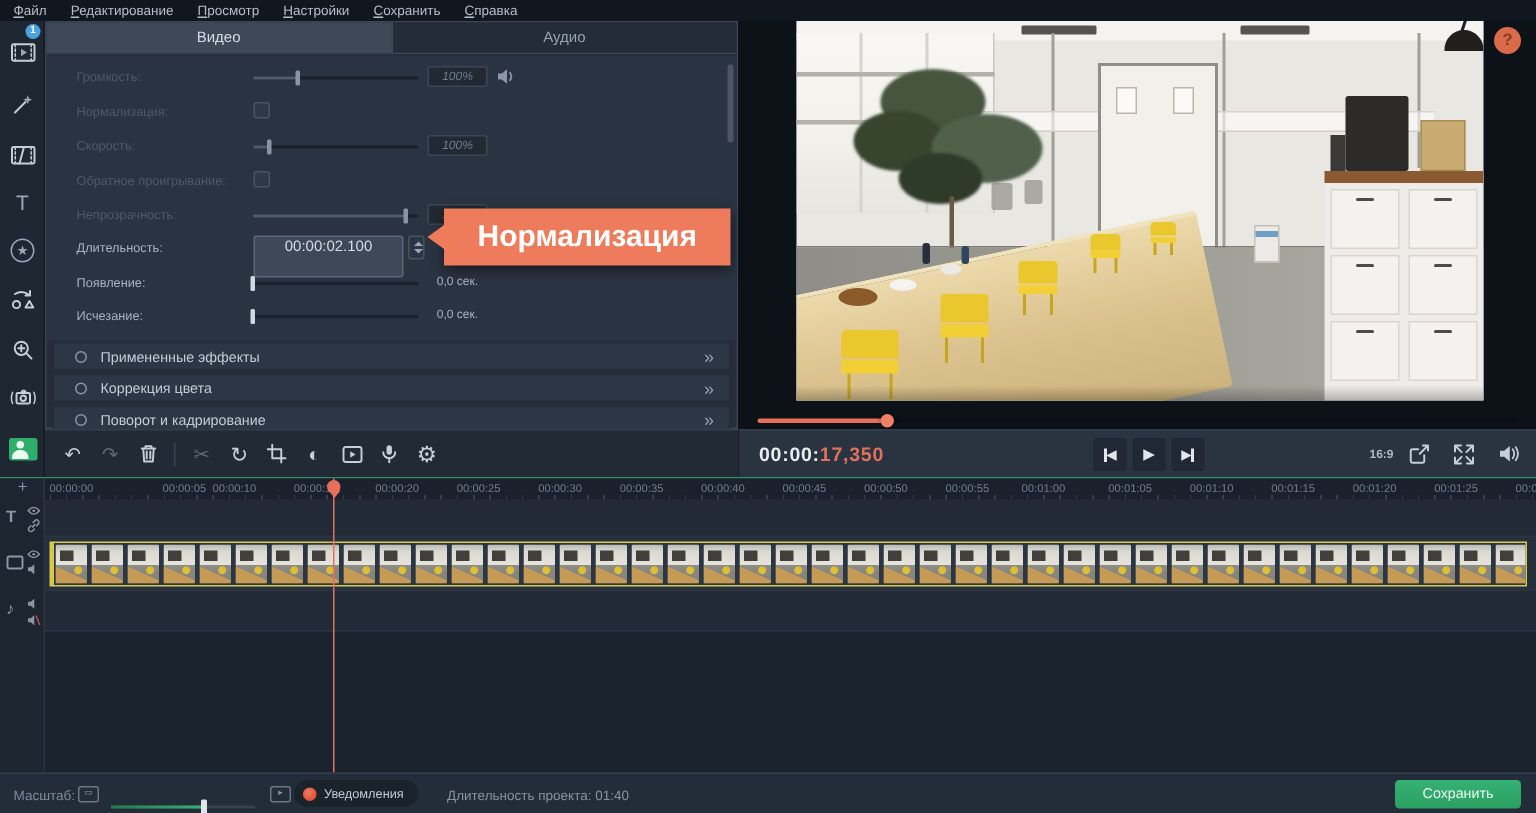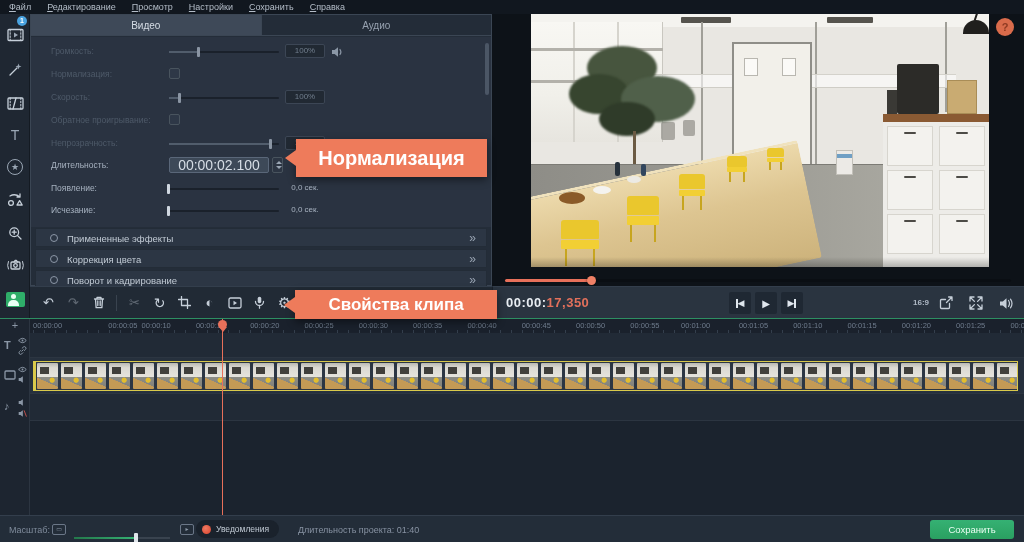--- a/index.html
+++ b/index.html
@@ -38,25 +38,25 @@
   .prow { position:absolute; left:0; width:100%; height:18px; }
   .lbl { position:absolute; left:20px; top:3px; font-size:8.5px; color:#a7b2c0; }
   .prow.dis .lbl { color:#4e5a69; }
   .slider { position:absolute; left:138px; top:8px; width:110px; height:2px; background:#1a212b; border-radius:1px; --p:0%; }
   .slider .fill { position:absolute; left:0; top:0; bottom:0; width:var(--p); background:#7e8b9b; }
   .slider .knob { position:absolute; top:-4px; left:calc(var(--p) - 2px); width:3px; height:10px; background:#cfd7e0; border-radius:1px; }
   .prow.dis .slider .fill { background:#515d6c; }
   .prow.dis .slider .knob { background:#8a95a3; }
   .val { position:absolute; left:254px; top:1px; width:40px; height:14px; background:#212933; border:1px solid #3c4655;
     border-radius:2px; font-size:8px; line-height:12px; text-align:center; color:#aab5c3; }
-  .prow.dis .val { color:#717e8d; }
+  .prow.dis .val { color:#717e8d;font-style:italic; }
   .val.noborder { background:none; border-color:transparent; }
   .checkbox { position:absolute; left:138px; top:2px; width:11px; height:11px; background:#2e3847; border:1px solid #49545e; border-radius:2px; }
-  .time-input { position:absolute; left:138px; top:0; width:100px; height:16px; background:#3d4958; border:1px solid #5a6779; border-radius:2px;
-    font-size:14px; line-height:14px; color:#d6dde5; text-align:center; }
+  .time-input { position:absolute; left:138px; top:0; width:100px; height:28px; background:#3d4958; border:1px solid #5a6779; border-radius:2px;
+    font-size:10px; line-height:14px; color:#d6dde5; text-align:center; }
   .spinner { position:absolute; left:241px; top:0; width:11px; height:16px; background:#2c3543; border:1px solid #49545e; border-radius:2px; }
   .spinner i { position:absolute; left:2.5px; width:0; height:0; border-left:3px solid transparent; border-right:3px solid transparent; }
   .spinner .up { top:3px; border-bottom:3.5px solid #9aa6b4; }
   .spinner .dn { bottom:3px; border-top:3.5px solid #9aa6b4; }
   .mutebtn { position:absolute; left:300px; top:1px; width:14px; height:14px; }
   .section { position:absolute; left:4px; right:4px; height:19px; background:#2c3644; border:1px solid #232c37; border-radius:1px; }
   .section .ring { position:absolute; left:14px; top:4.5px; width:8px; height:8px; border:1.4px solid #8c97a7; border-radius:50%; }
   .section .stitle { position:absolute; left:31px; top:4px; font-size:9.5px; color:#c2cbd5; }
   .section .chev { position:absolute; right:12px; top:2px; font-size:12px; color:#99a4b3; letter-spacing:-2px; }
 
@@ -636,18 +636,14 @@
       <span class="ntext">Уведомления</span>
     </div>
     <span id="projdur">Длительность проекта: 01:40</span>
     <div id="savebtn">Сохранить</div>
   </div>
 
   <div class="callout" id="co-duration">
     <span class="arrow"></span>
     <span class="ctext">Нормализация</span>
   </div>
-  <div class="callout" id="co-props">
-    <span class="arrow"></span>
-    <span class="ctext">Свойства клипа</span>
-  </div>
 
 </div>
 
 </body></html>

